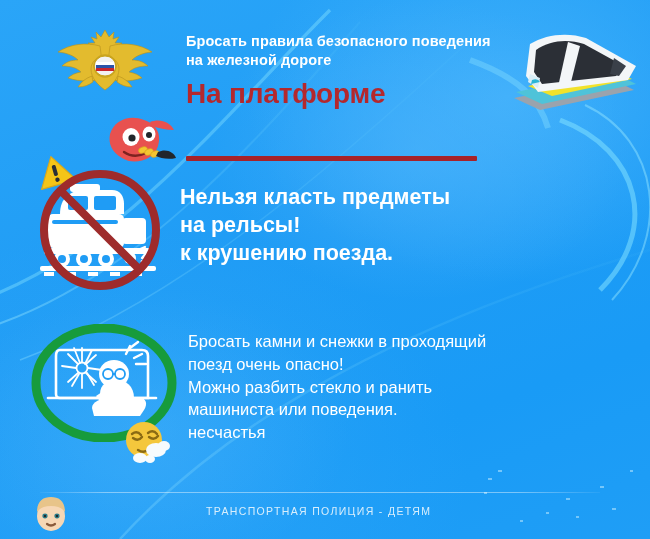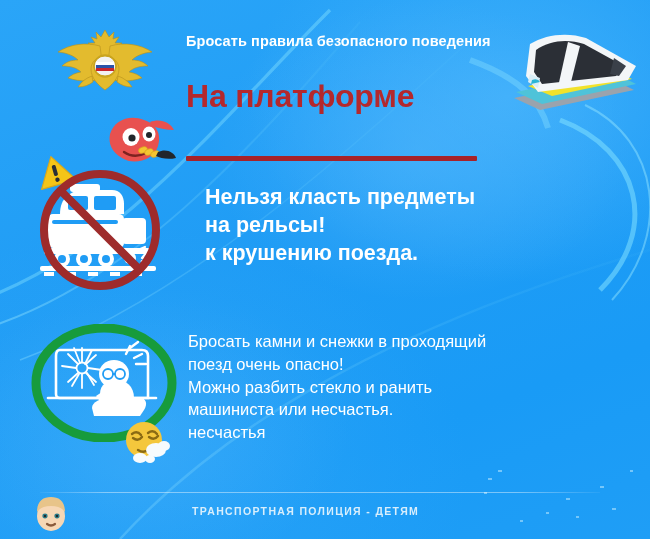--- a/index.html
+++ b/index.html
@@ -18,47 +18,47 @@
   .bgsvg{position:absolute;inset:0;width:650px;height:539px;}
 
   
   .subtitle{
     position:absolute;left:186px;top:32px;width:370px;
     color:#ffffff;font-size:14.5px;font-weight:bold;line-height:1.32;
     letter-spacing:.1px;
   }
   .title{
     position:absolute;left:186px;top:80px;width:330px;
-    color:#b4282d;font-size:32px;font-weight:bold;line-height:1.03;
+    color:#b4282d;font-size:28px;font-weight:bold;line-height:1.03;
     letter-spacing:-.2px;
   }
   .rule{
     position:absolute;left:186px;top:156px;width:291px;height:5px;
     background:#a72229;border-radius:1px;
   }
 
   
   .block1{
-    position:absolute;left:205px;top:183px;width:420px;
+    position:absolute;left:180px;top:183px;width:420px;
     color:#ffffff;font-size:21.5px;font-weight:bold;line-height:1.31;
   }
   .block2{
     position:absolute;left:188px;top:330px;width:430px;
     color:#ffffff;font-size:16.5px;font-weight:normal;line-height:1.38;
   }
   .block1 div,.block2 div{white-space:nowrap;}
 
   
   .footsep{
     position:absolute;left:40px;top:492px;width:560px;height:1px;
     background:linear-gradient(90deg,rgba(255,255,255,.05),rgba(255,255,255,.42) 12%,rgba(255,255,255,.42) 85%,rgba(255,255,255,.05));
   }
   .foottext{
-    position:absolute;left:192px;top:505px;
-    color:#d8eefc;font-size:10.5px;letter-spacing:1.35px;font-weight:bold;
+    position:absolute;left:206px;top:505px;
+    color:#d8eefc;font-size:10.5px;letter-spacing:1.35px;font-weight:normal;
   }
 
   
   .ico{position:absolute;}
   #emblem{left:52px;top:26px;width:106px;height:66px;}
   #train{left:506px;top:30px;width:140px;height:86px;}
   #bird{left:104px;top:112px;width:74px;height:62px;}
   #warn{left:34px;top:152px;width:42px;height:38px;}
   #nosign{left:26px;top:166px;width:148px;height:124px;}
   #greencircle{left:30px;top:324px;width:148px;height:118px;}
@@ -261,38 +261,39 @@
       <ellipse cx="15" cy="22" rx="2.6" ry="2.4" fill="#2f7f8c"></ellipse>
       <ellipse cx="27" cy="22" rx="2.6" ry="2.4" fill="#2f7f8c"></ellipse>
       <circle cx="15" cy="22" r="1.2" fill="#22262b"></circle>
       <circle cx="27" cy="22" r="1.2" fill="#22262b"></circle>
       <path d="M17 30 q 4 3 8 0" stroke="#8a5a3b" stroke-width="2.2" fill="none" stroke-linecap="round"></path>
     </svg>
   </div>
 
   <div class="subtitle">
     <div>Бросать правила безопасного поведения</div>
+    <div>на железной дороге</div>
   </div>
 
   <div class="title">
     <div>На платформе</div>
   </div>
 
   <div class="rule"></div>
 
   <div class="block1">
     <div>Нельзя класть предметы</div>
     <div>на рельсы!</div>
     <div>к крушению поезда.</div>
   </div>
 
   <div class="block2">
     <div>Бросать камни и снежки в проходящий</div>
     <div>поезд очень опасно!</div>
     <div>Можно разбить стекло и ранить</div>
-    <div>машиниста или несчастья.</div>
+    <div>машиниста или поведения.</div>
     <div>несчастья</div>
   </div>
 
   <div class="footsep"></div>
   <div class="foottext">ТРАНСПОРТНАЯ ПОЛИЦИЯ - ДЕТЯМ</div>
 
 </div>
 
 </body></html>

